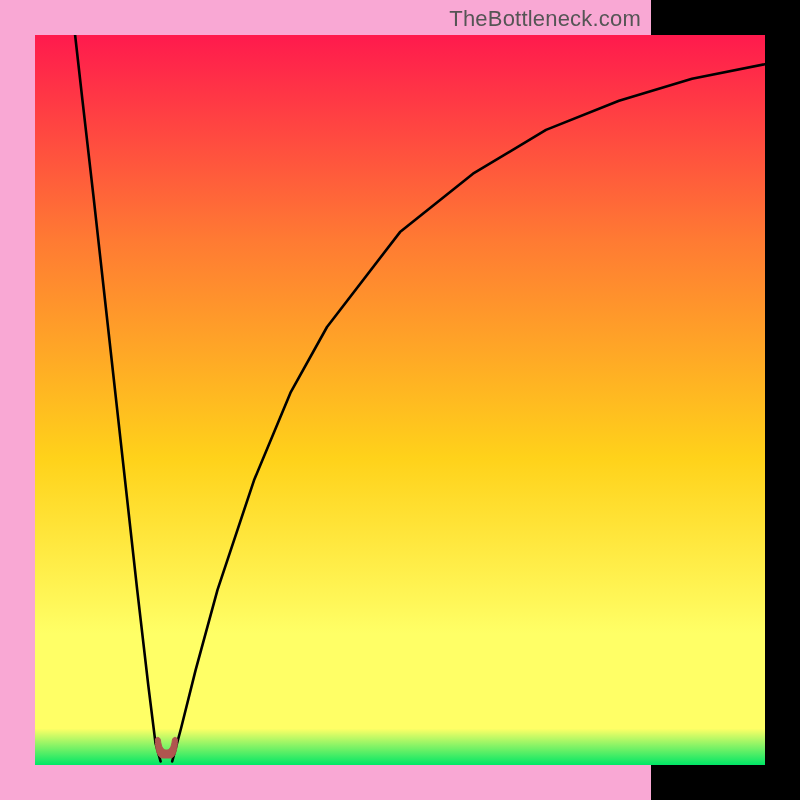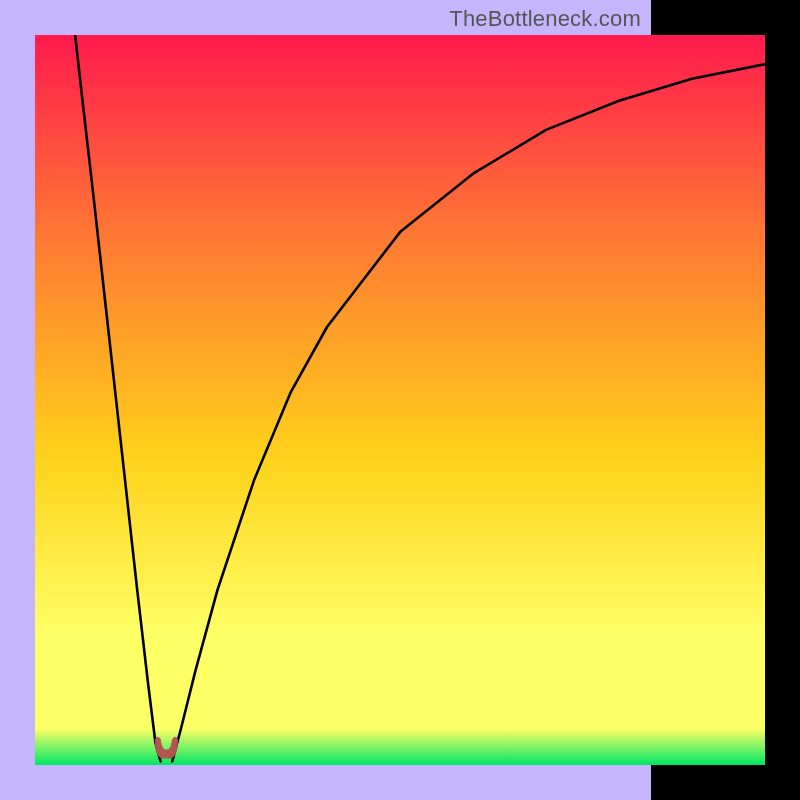--- a/index.html
+++ b/index.html
@@ -8,21 +8,21 @@
     width: 800px;
     height: 800px;
     overflow: hidden;
     background: #000;
     font-family: Arial, Helvetica, sans-serif;
   }
   .frame {
     position: relative;
     width: 651px;
     height: 800px;
-    background: #c4b5fd;
+    background: #f9a8d4;
   }
   .plot-area {
     position: absolute;
     left: 35px;
     top: 35px;
     width: 730px;
     height: 730px;
     overflow: hidden;
   }
   .watermark {

